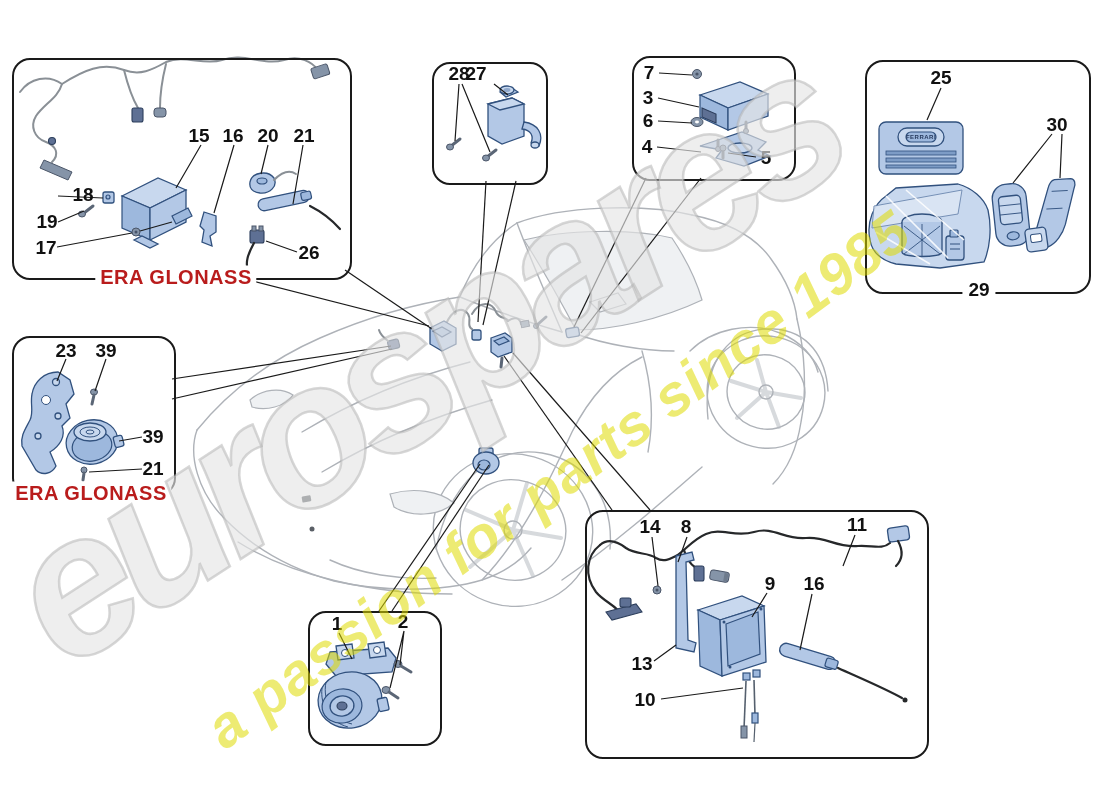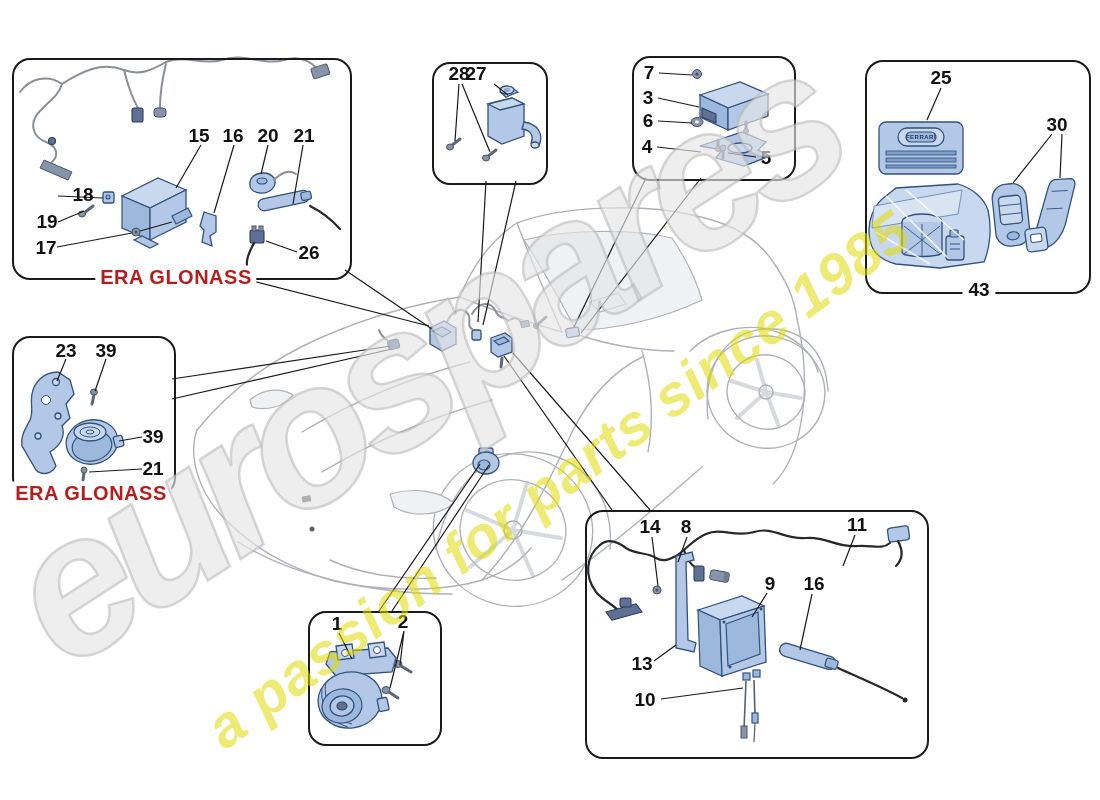--- a/index.html
+++ b/index.html
@@ -335,21 +335,21 @@
   <div class="gbox" style="left:12px;top:58px;width:336px;height:218px;"></div>
   <div class="gbox" style="left:432px;top:62px;width:112px;height:119px;"></div>
   <div class="gbox" style="left:632px;top:56px;width:160px;height:121px;"></div>
   <div class="gbox" style="left:865px;top:60px;width:222px;height:230px;"></div>
   <div class="gbox" style="left:12px;top:336px;width:160px;height:156px;"></div>
   <div class="gbox" style="left:308px;top:611px;width:130px;height:131px;"></div>
   <div class="gbox" style="left:585px;top:510px;width:340px;height:245px;"></div>
 
   <div class="glabel" style="left:176px;top:277px;">ERA GLONASS</div>
   <div class="glabel" style="left:91px;top:493px;">ERA GLONASS</div>
-  <div class="kitnum" style="left:979px;top:290px;">43</div>
+  <div class="kitnum" style="left:979px;top:290px;">29</div>
   <div class="cardtext" style="left:921px;top:137px;">FERRARI</div>
 
   <div class="callout" style="left:337px;top:623px;">1</div>
   <div class="callout" style="left:403px;top:621px;">2</div>
   <div class="callout" style="left:648px;top:97px;">3</div>
   <div class="callout" style="left:647px;top:146px;">4</div>
   <div class="callout" style="left:766px;top:157px;">5</div>
   <div class="callout" style="left:648px;top:120px;">6</div>
   <div class="callout" style="left:649px;top:72px;">7</div>
   <div class="callout" style="left:686px;top:526px;">8</div>

